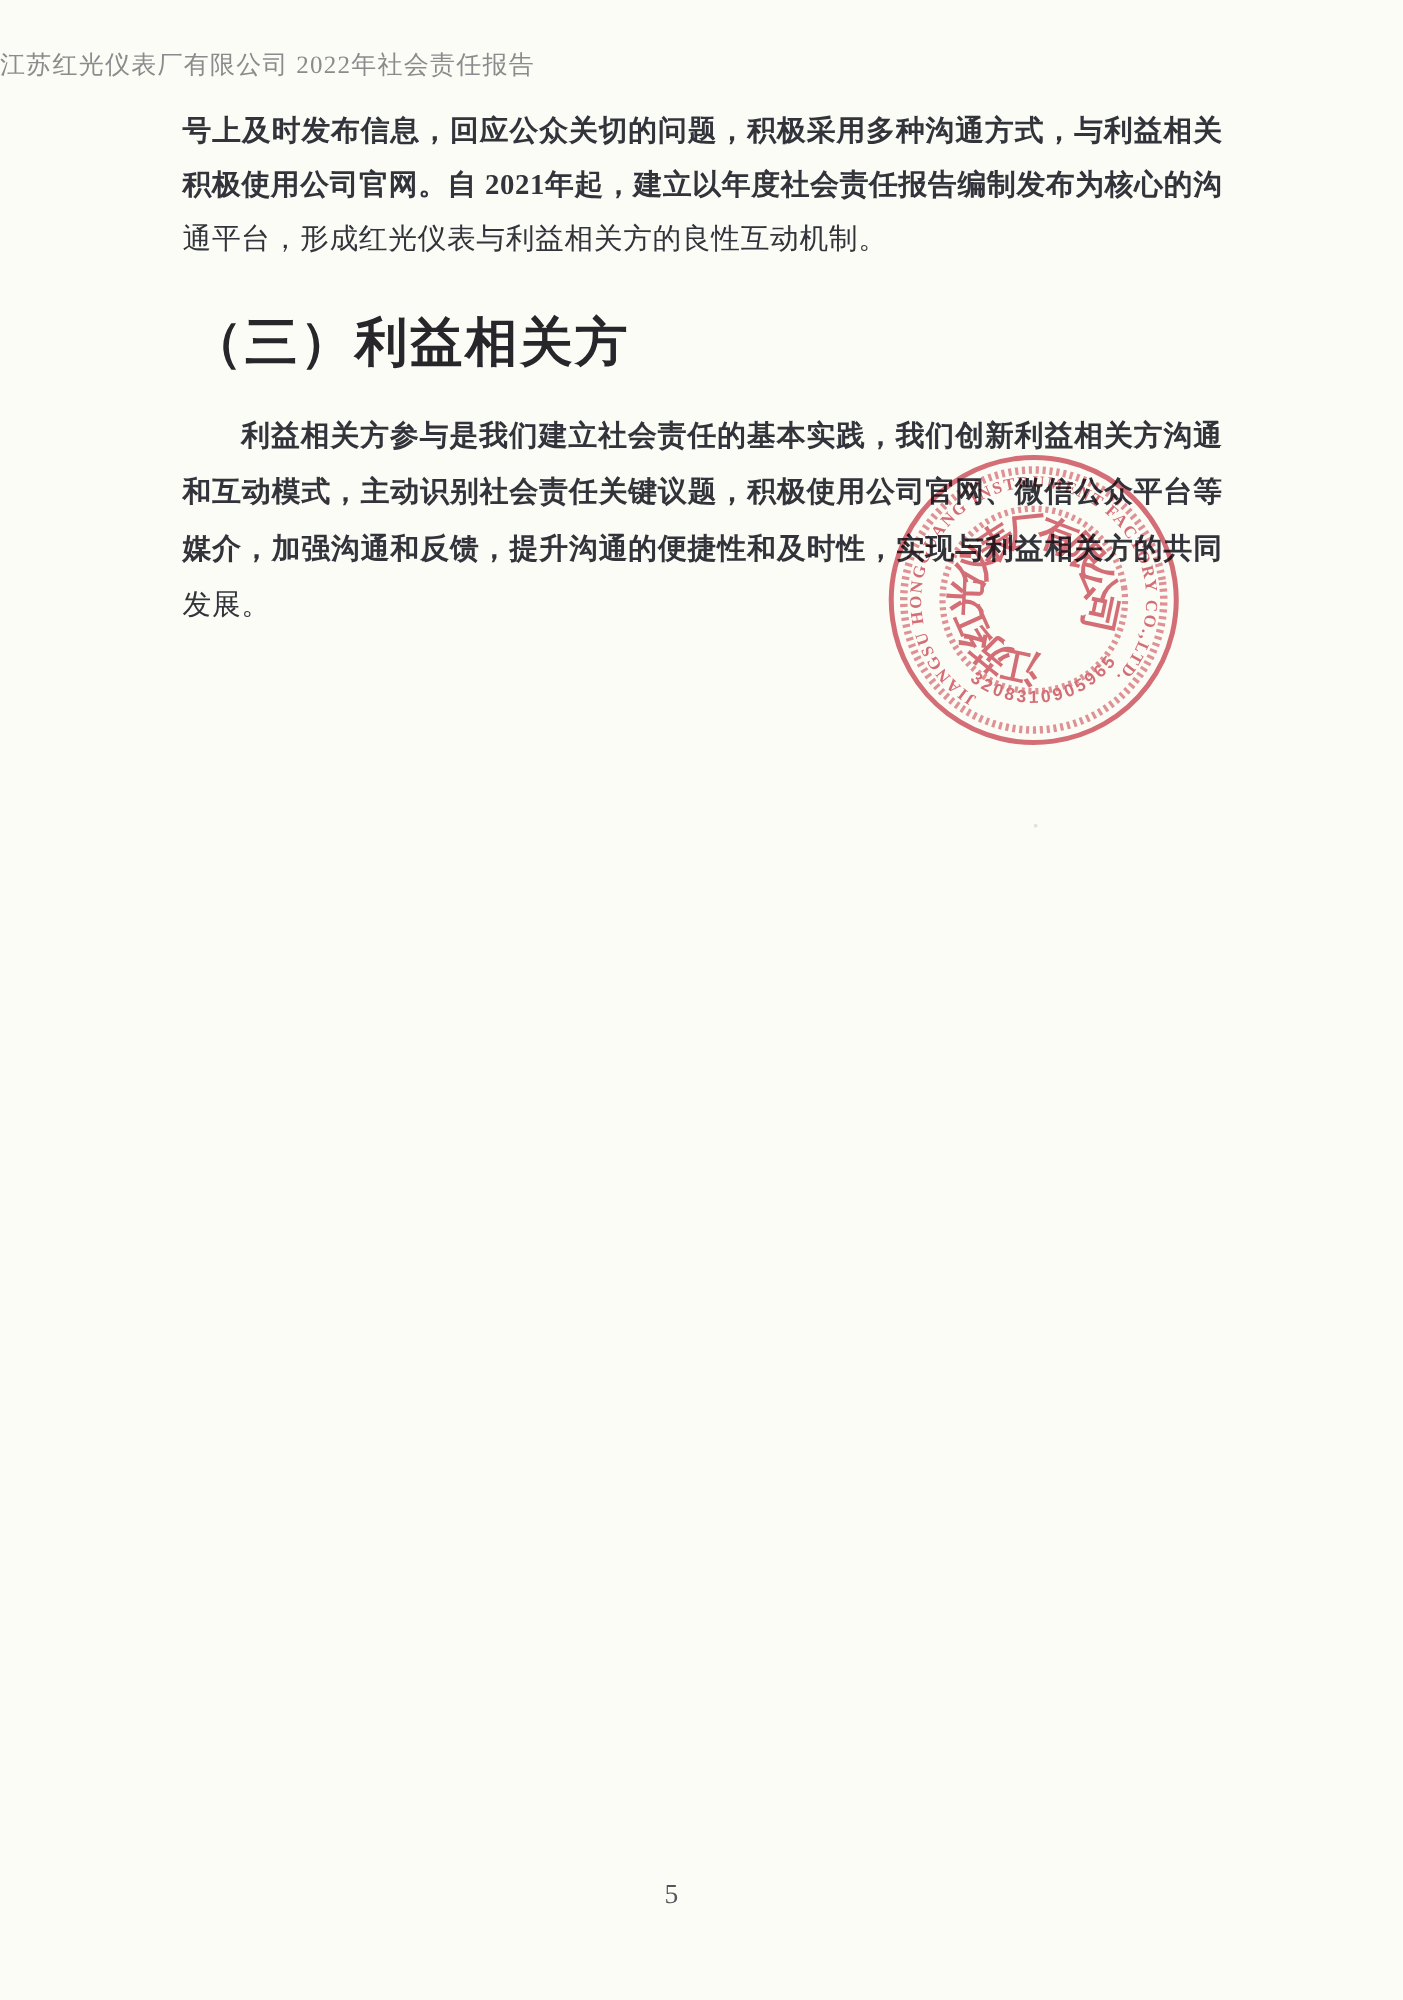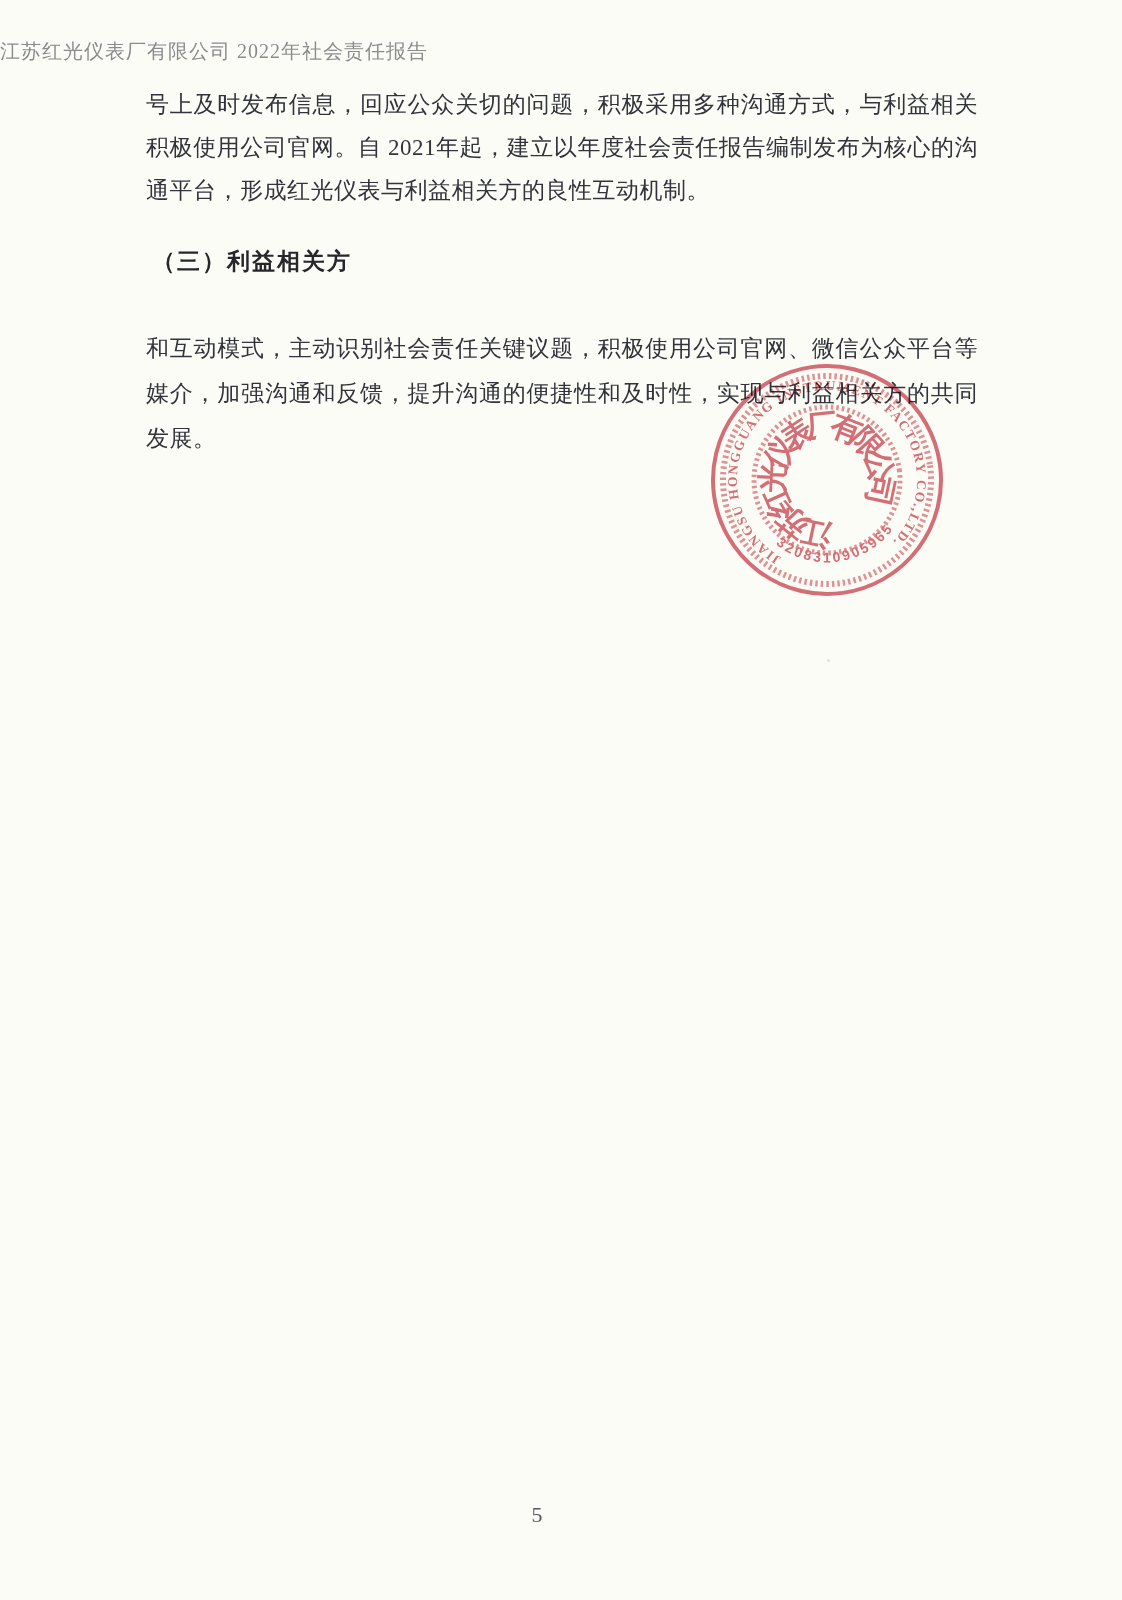--- a/index.html
+++ b/index.html
@@ -14,27 +14,27 @@
     position:absolute;top:38px;left:0;width:1122px;
     font-size:20px;letter-spacing:1px;
     color:#8b8b8d;
   }
   .para{
     position:absolute;left:146px;width:832px;
     font-size:23px;color:#33343b;letter-spacing:0.5px;
   }
   .para-1{top:83px;line-height:43px;}
   .para-2{top:326px;line-height:45px;}
-  .line{text-align:justify;text-align-last:justify;}
+  .line{text-align:justify;text-align-last:justify;font-weight:bold;}
   .line-last{text-align:right;text-align-last:left;}
   .line-indent{margin-left:47px;}
   .section-heading{
     position:absolute;left:152px;top:246px;
     font-family:"Liberation Sans","DejaVu Sans",sans-serif;
-    font-weight:700;font-size:23px;letter-spacing:2px;
+    font-weight:700;font-size:42px;letter-spacing:2px;
     color:#26262b;
   }
   .seal{
     position:absolute;left:707px;top:360px;width:240px;height:240px;
     mix-blend-mode:multiply;opacity:0.82;
   }
   .seal svg{width:100%;height:100%;}
   .seal-ring{fill:none;stroke:var(--stamp-color,#cf4f5c);}
   .seal-rope{fill:none;stroke:var(--stamp-color,#cf4f5c);opacity:0.75;}
   .seal-text-en{
@@ -67,20 +67,21 @@
 
   <div class="para para-1">
     <div class="line">号上及时发布信息，回应公众关切的问题，积极采用多种沟通方式，与利益相关</div>
     <div class="line">积极使用公司官网。自 2021年起，建立以年度社会责任报告编制发布为核心的沟</div>
     <div class="line-last">通平台，形成红光仪表与利益相关方的良性互动机制。</div>
   </div>
 
   <div class="section-heading">（三）利益相关方</div>
 
   <div class="para para-2">
+    <div class="line line-indent">利益相关方参与是我们建立社会责任的基本实践，我们创新利益相关方沟通</div>
     <div class="line">和互动模式，主动识别社会责任关键议题，积极使用公司官网、微信公众平台等</div>
     <div class="line">媒介，加强沟通和反馈，提升沟通的便捷性和及时性，实现与利益相关方的共同</div>
     <div class="line-last">发展。</div>
   </div>
 
   <div class="seal">
     <svg viewBox="0 0 240 240" xmlns="http://www.w3.org/2000/svg">
       <g transform="rotate(-8 120 120)">
 
         <circle class="seal-ring" cx="120" cy="120" r="114" stroke-width="4"></circle>

